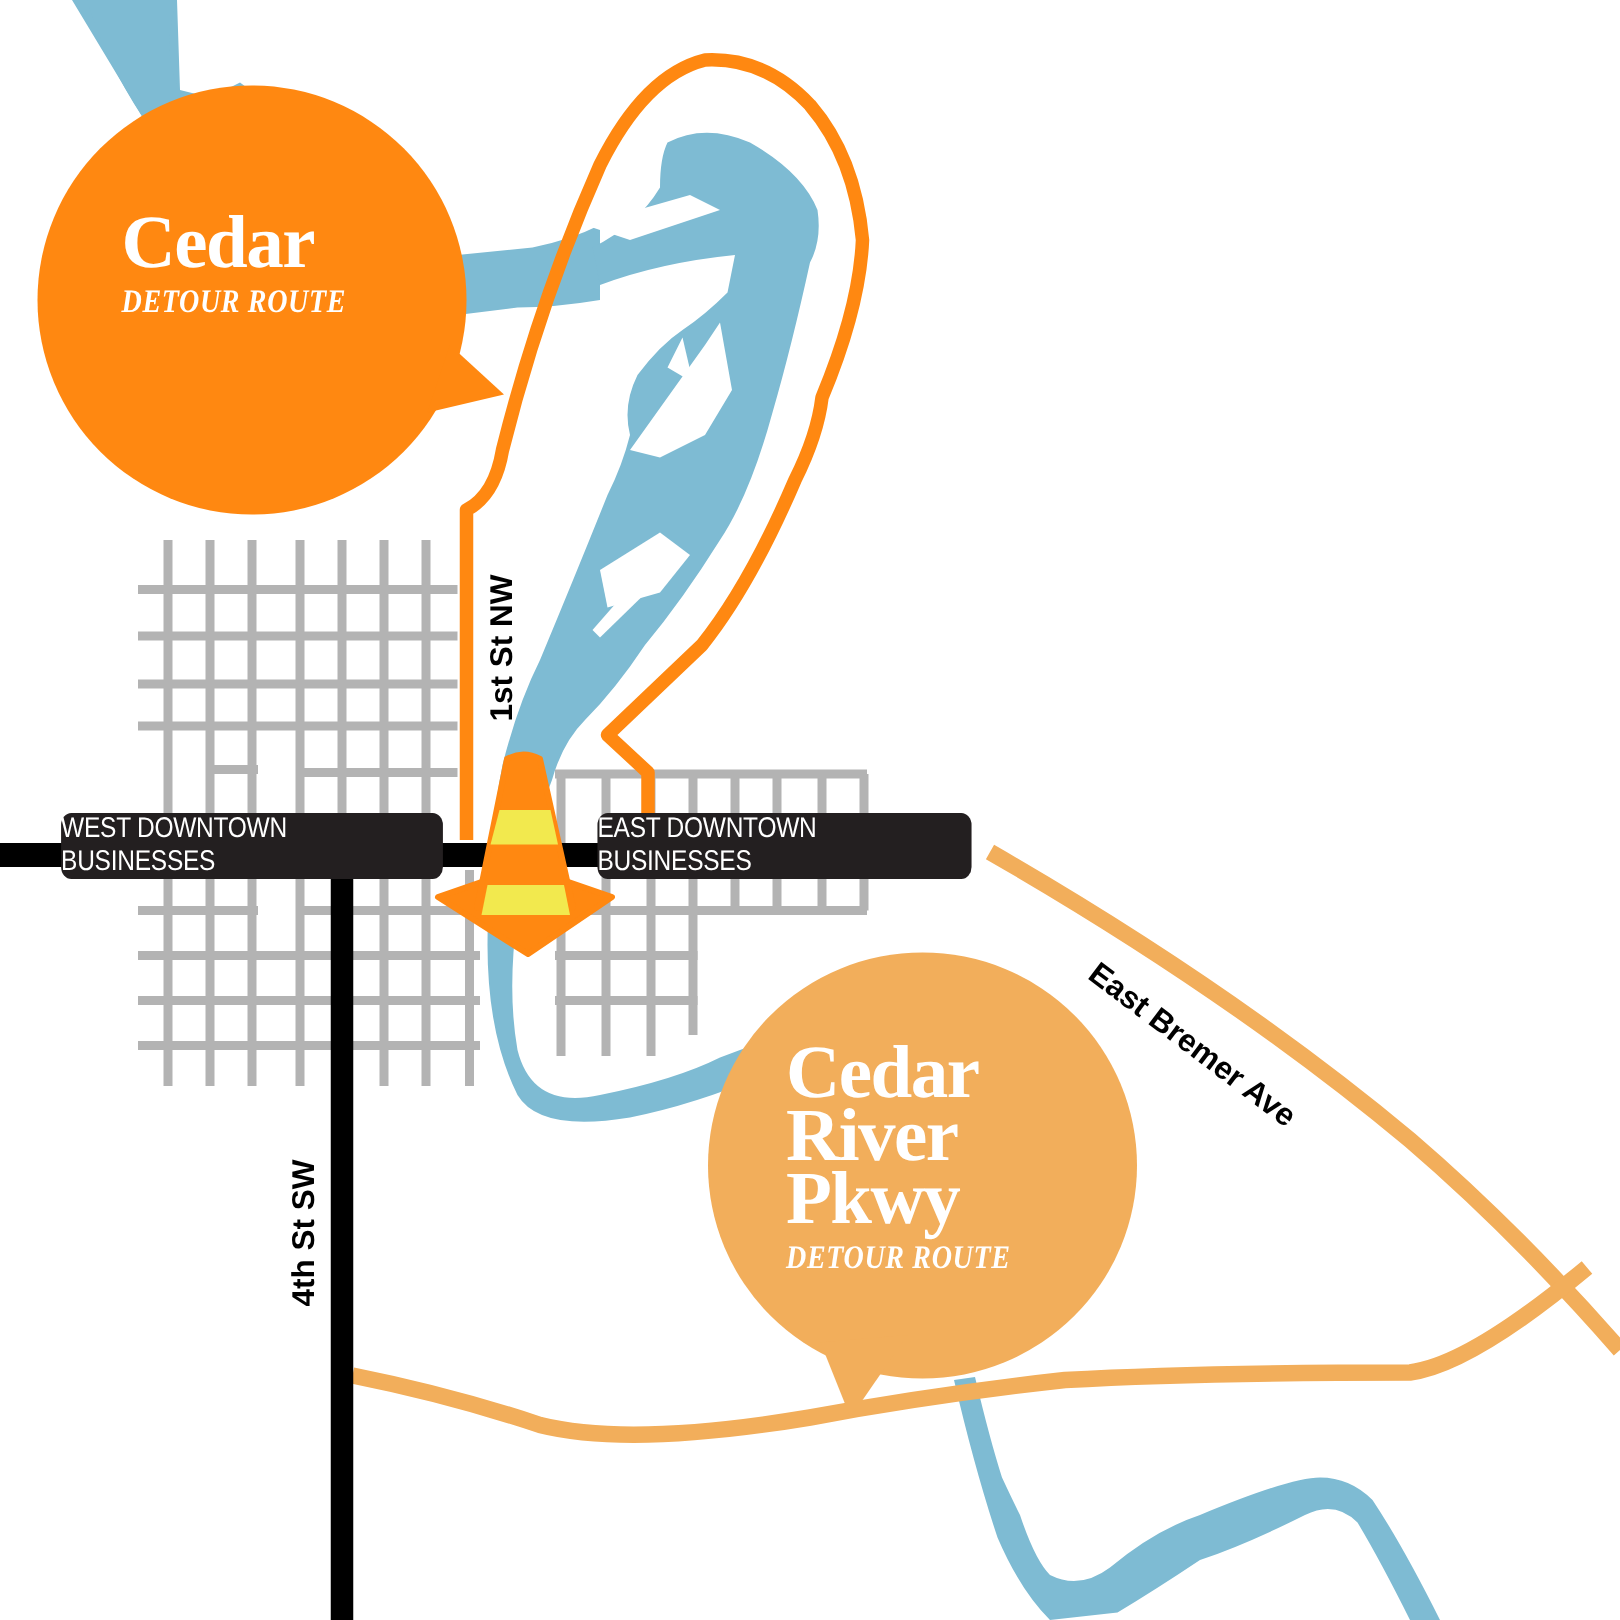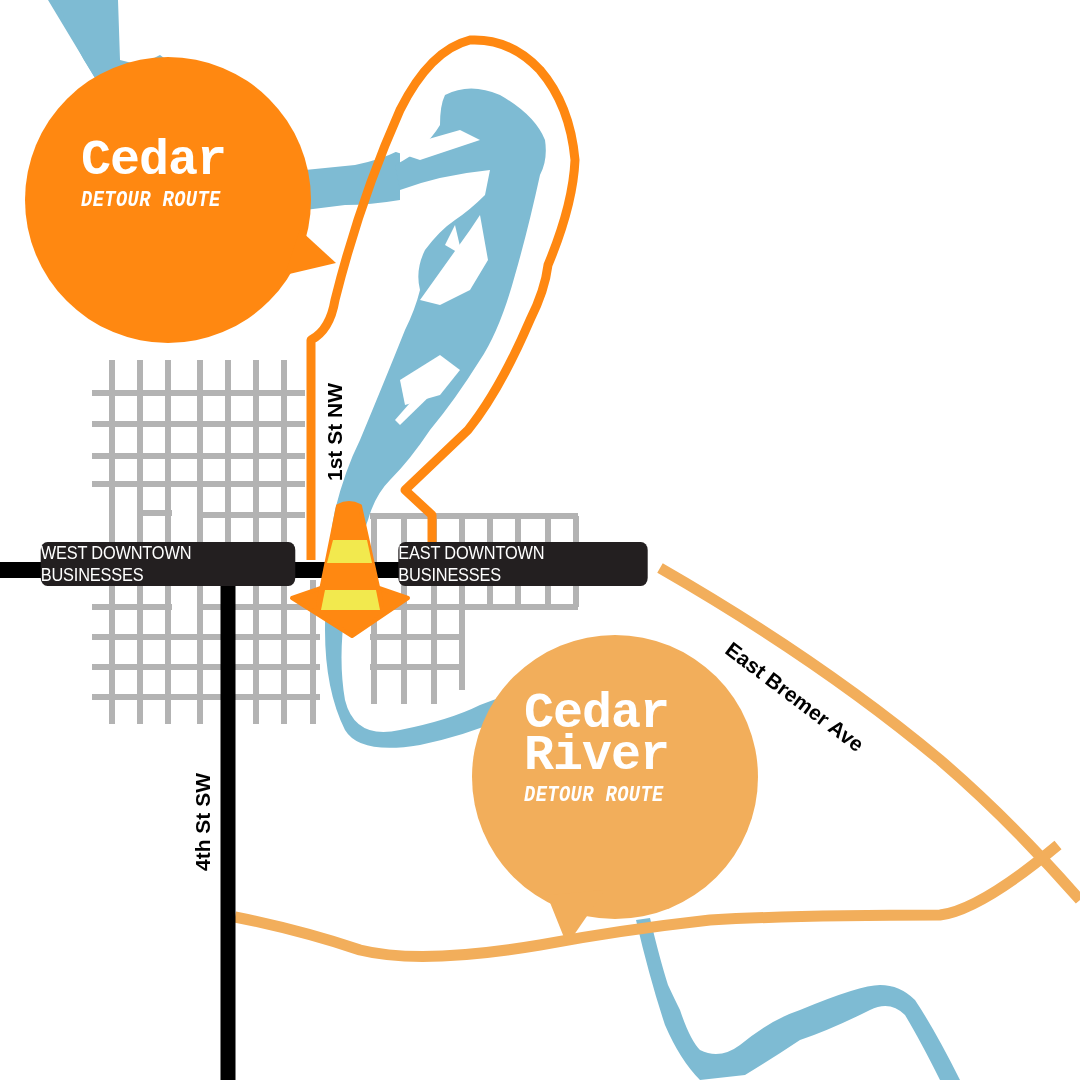--- a/index.html
+++ b/index.html
@@ -3,21 +3,21 @@
 <meta charset="utf-8">
 <style>
   html, body { margin: 0; padding: 0; background: #ffffff; }
   body { width: 1080px; height: 1080px; overflow: hidden; position: relative; font-family: "Liberation Sans", sans-serif; }
   #map { position: absolute; left: 0; top: 0; width: 1080px; height: 1080px; }
   .label-box {
     position: absolute; background: #231f20; color: #ffffff; border-radius: 8px;
     font-family: "Liberation Sans", sans-serif; font-size: 19px; letter-spacing: -0.2px;
     display: flex; align-items: center; justify-content: center; transform: scaleX(0.86); transform-origin: center;
   }
-  .bubble-text { position: absolute; color: #ffffff; font-family: Liberation Mono, monospace; font-weight: 900; line-height: 0.84; letter-spacing: -1px; }
+  .bubble-text { position: absolute; color: #ffffff; font-family: Liberation Serif, serif; font-weight: 900; line-height: 0.84; letter-spacing: -1px; }
   .bubble-text .line { display: block; font-size: 50px; }
   .bubble-text .sub { display: block; font-size: 22px; font-style: italic; font-weight: 700; letter-spacing: 0.5px; margin-top: 10px; transform: scaleX(0.85); transform-origin: left; }
   .street-label { position: absolute; font-family: "Liberation Sans", sans-serif; font-weight: 900; color: #000000; font-size: 21px; white-space: nowrap; }
 </style>
 </head>
 <body>
 
 <svg id="map" viewBox="0 0 1080 1080" xmlns="http://www.w3.org/2000/svg">
 
   <g fill="#7ebbd3">
@@ -109,20 +109,21 @@
 </svg>
 
 <div class="bubble-text" style="left:81px; top:140px;">
   <span class="line">Cedar</span>
   <span class="sub">DETOUR ROUTE</span>
 </div>
 
 <div class="bubble-text" style="left:524px; top:693px;">
   <span class="line">Cedar</span>
   <span class="line">River</span>
+  <span class="line">Pkwy</span>
   <span class="sub">DETOUR ROUTE</span>
 </div>
 
 <div class="label-box" style="left:20px; top:542px; width:296px; height:44px;">WEST DOWNTOWN BUSINESSES</div>
 <div class="label-box" style="left:378px; top:542px; width:290px; height:44px;">EAST DOWNTOWN BUSINESSES</div>
 
 <div class="street-label" style="left:280px; top:420px; transform: rotate(-90deg); transform-origin: center; width:110px; text-align:center;">1st St NW</div>
 <div class="street-label" style="left:148px; top:810px; transform: rotate(-90deg); transform-origin: center; width:110px; text-align:center;">4th St SW</div>
 <div class="street-label" style="left:728px; top:635px; transform: rotate(37deg); transform-origin: left center;">East Bremer Ave</div>
 

